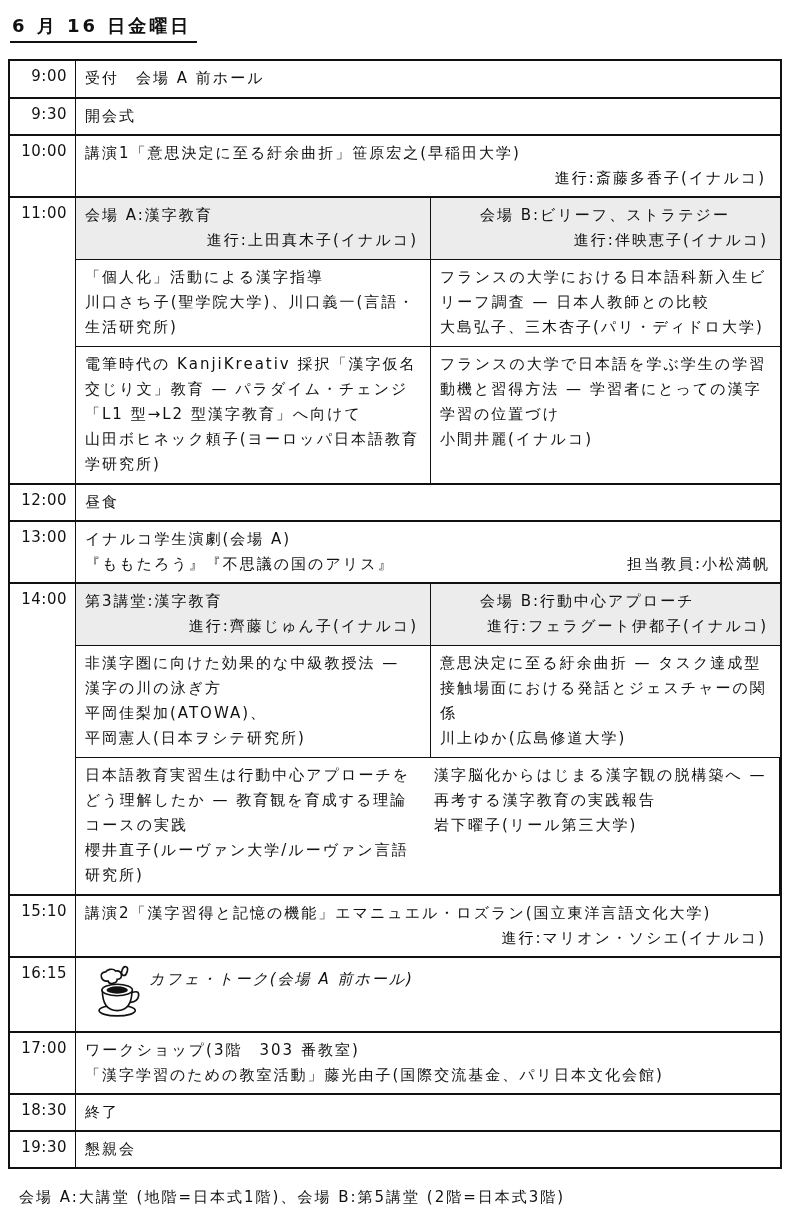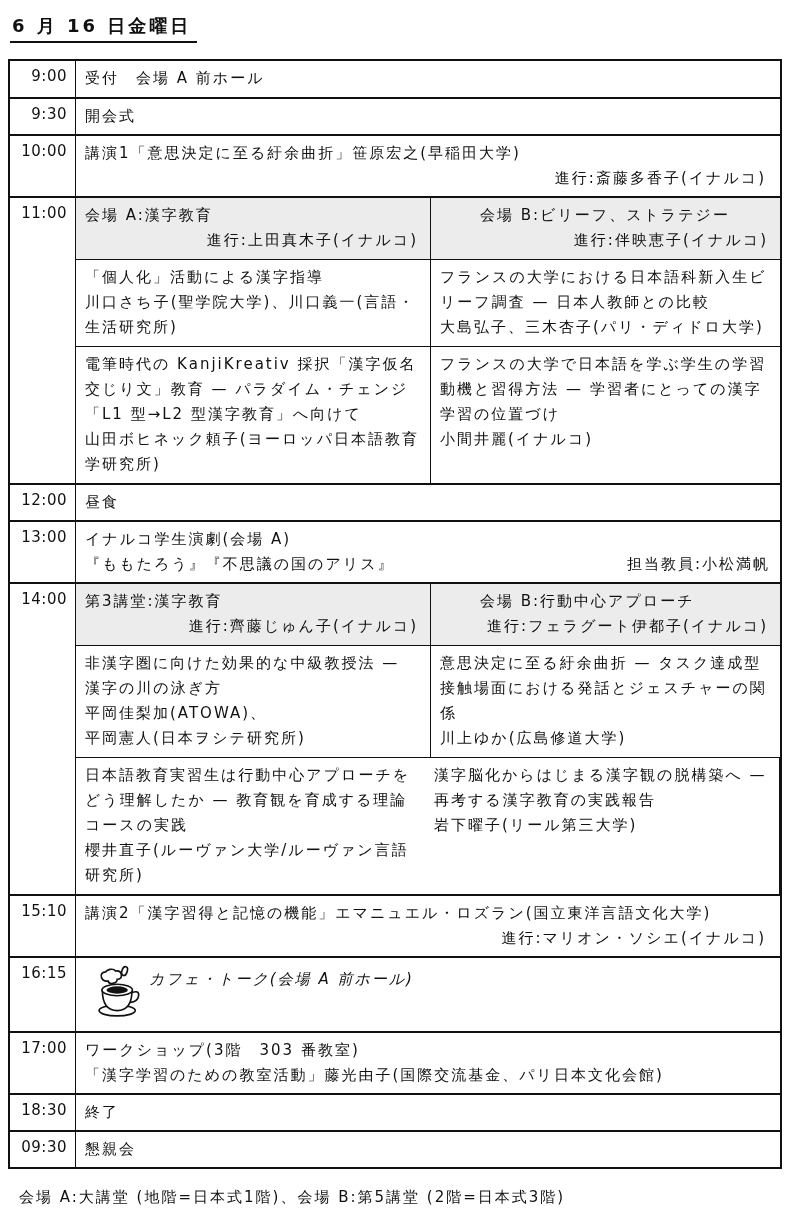--- a/index.html
+++ b/index.html
@@ -255,21 +255,21 @@
         <div>「漢字学習のための教室活動」藤光由子(国際交流基金、パリ日本文化会館)</div>
       </div>
     </div>
 
     <div class="row h36">
       <div class="time-cell">18:30</div>
       <div class="content-cell">終了</div>
     </div>
 
     <div class="row h36">
-      <div class="time-cell">09:30</div>
+      <div class="time-cell">19:30</div>
       <div class="content-cell">懇親会</div>
     </div>
 
   </div>
 
   <div class="footer">
     <p>会場 A:大講堂 (地階=日本式1階)、会場 B:第5講堂 (2階=日本式3階)</p>
     <p>＊ 招待講演およびパネルディスカッションは会場 A にて行われます。</p>
 
   </div>

